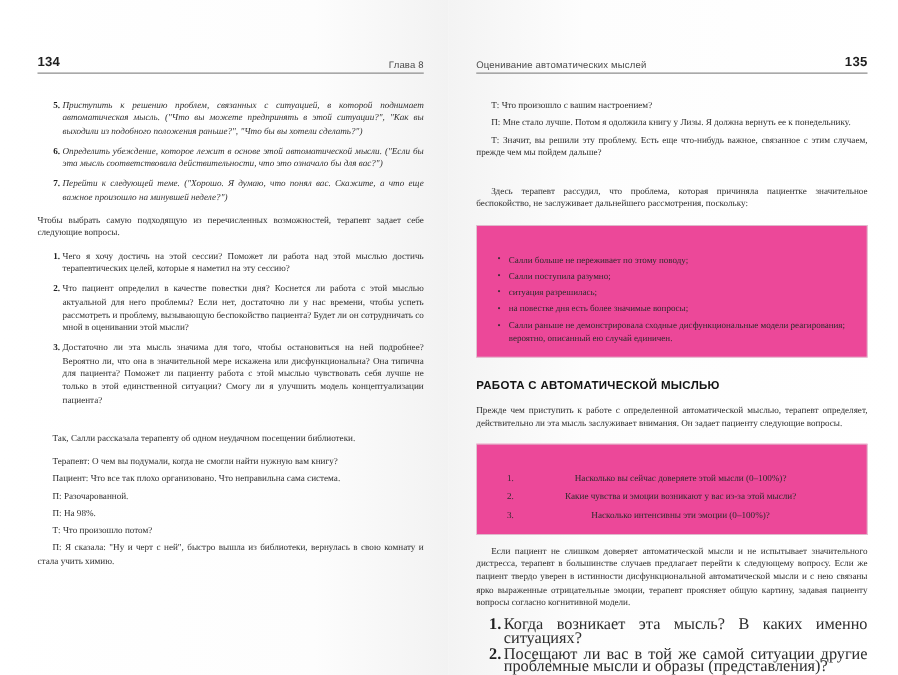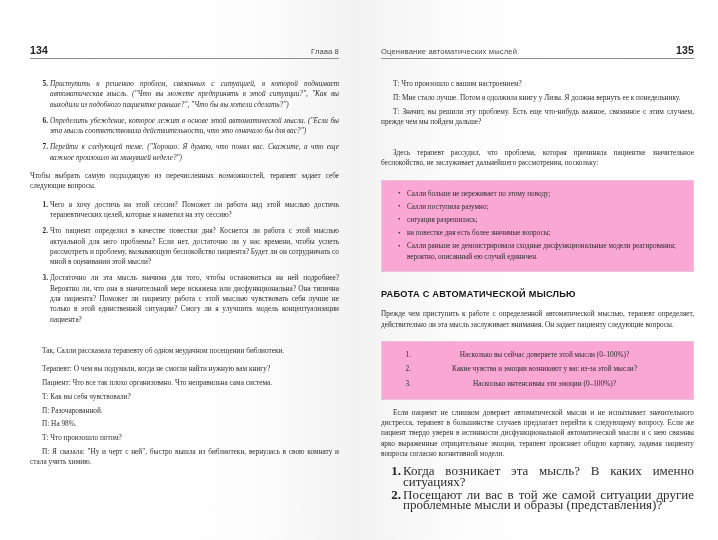--- a/index.html
+++ b/index.html
@@ -126,23 +126,23 @@
     font-weight: bold;
     font-size: 7.3px;
     color: #1f1f1f;
   }
   ol.num.startfive { counter-reset: li 4; }
 
   .it { font-style: italic; }
 
   
   .box {
-    background: #f9a8d4;
+    background: #ec4899;
     border: 0;
-    padding: 9px 14px 10px 14px;
+    padding: 23px 14px 10px 14px;
     box-sizing: border-box;
     box-shadow: 0 0 0 0.6px #dcdcdc inset;
   }
   .box.b1 { margin-top: 11px; }
   .box.b2 { margin-top: 11px; }
 
   ul.bullets {
     margin: 0;
     padding: 0 4px 0 12px;
     list-style: none;
@@ -233,39 +233,38 @@
 <div class="spread">
 
   <div class="page page-left">
 
     <div class="runhead">
       <span class="folio">134</span>
       <span class="runtitle">Глава 8</span>
     </div>
 
     <ol class="num startfive">
-      <li><span class="it">Приступить к решению проблем, связанных с ситуацией, в которой поднимает автоматическая мысль. ("Что вы можете предпринять в этой ситуации?", "Как вы выходили из подобного пациентке раньше?", "Что бы вы хотели сделать?")</span></li>
+      <li><span class="it">Приступить к решению проблем, связанных с ситуацией, в которой поднимает автоматическая мысль. ("Что вы можете предпринять в этой ситуации?", "Как вы выходили из подобного положения раньше?", "Что бы вы хотели сделать?")</span></li>
       <li><span class="it">Определить убеждение, которое лежит в основе этой автоматической мысли. ("Если бы эта мысль соответствовала действительности, что это означало бы для вас?")</span></li>
       <li><span class="it">Перейти к следующей теме. ("Хорошо. Я думаю, что понял вас. Скажите, а что еще важное произошло на минувшей неделе?")</span></li>
     </ol>
 
     <p class="body noind gap">Чтобы выбрать самую подходящую из перечисленных возможностей, терапевт задает себе следующие вопросы.</p>
 
     <ol class="num" style="margin-top:8px;">
       <li>Чего я хочу достичь на этой сессии? Поможет ли работа над этой мыслью достичь терапевтических целей, которые я наметил на эту сессию?</li>
       <li>Что пациент определил в качестве повестки дня? Коснется ли работа с этой мыслью актуальной для него проблемы? Если нет, достаточно ли у нас времени, чтобы успеть рассмотреть и проблему, вызывающую беспокойство пациента? Будет ли он сотрудничать со мной в оценивании этой мысли?</li>
       <li>Достаточно ли эта мысль значима для того, чтобы остановиться на ней подробнее? Вероятно ли, что она в значительной мере искажена или дисфункциональна? Она типична для пациента? Поможет ли пациенту работа с этой мыслью чувствовать себя лучше не только в этой единственной ситуации? Смогу ли я улучшить модель концептуализации пациента?</li>
     </ol>
 
     <p class="body gap-sm">Так, Салли рассказала терапевту об одном неудачном посещении библиотеки.</p>
 
     <div style="margin-top:8px;">
       <p class="dlg">Терапевт: О чем вы подумали, когда не смогли найти нужную вам книгу?</p>
       <p class="dlg">Пациент: Что все так плохо организовано. Что неправильна сама система.</p>
-      <p class="dlg">Т: Как вы себя чувствовали?</p>
       <p class="dlg">П: Разочарованной.</p>
       <p class="dlg">П: На 98%.</p>
       <p class="dlg">Т: Что произошло потом?</p>
       <p class="dlg">П: Я сказала: "Ну и черт с ней", быстро вышла из библиотеки, вернулась в свою комнату и стала учить химию.</p>
     </div>
 
   </div>
 
   <div class="page page-right">
 

